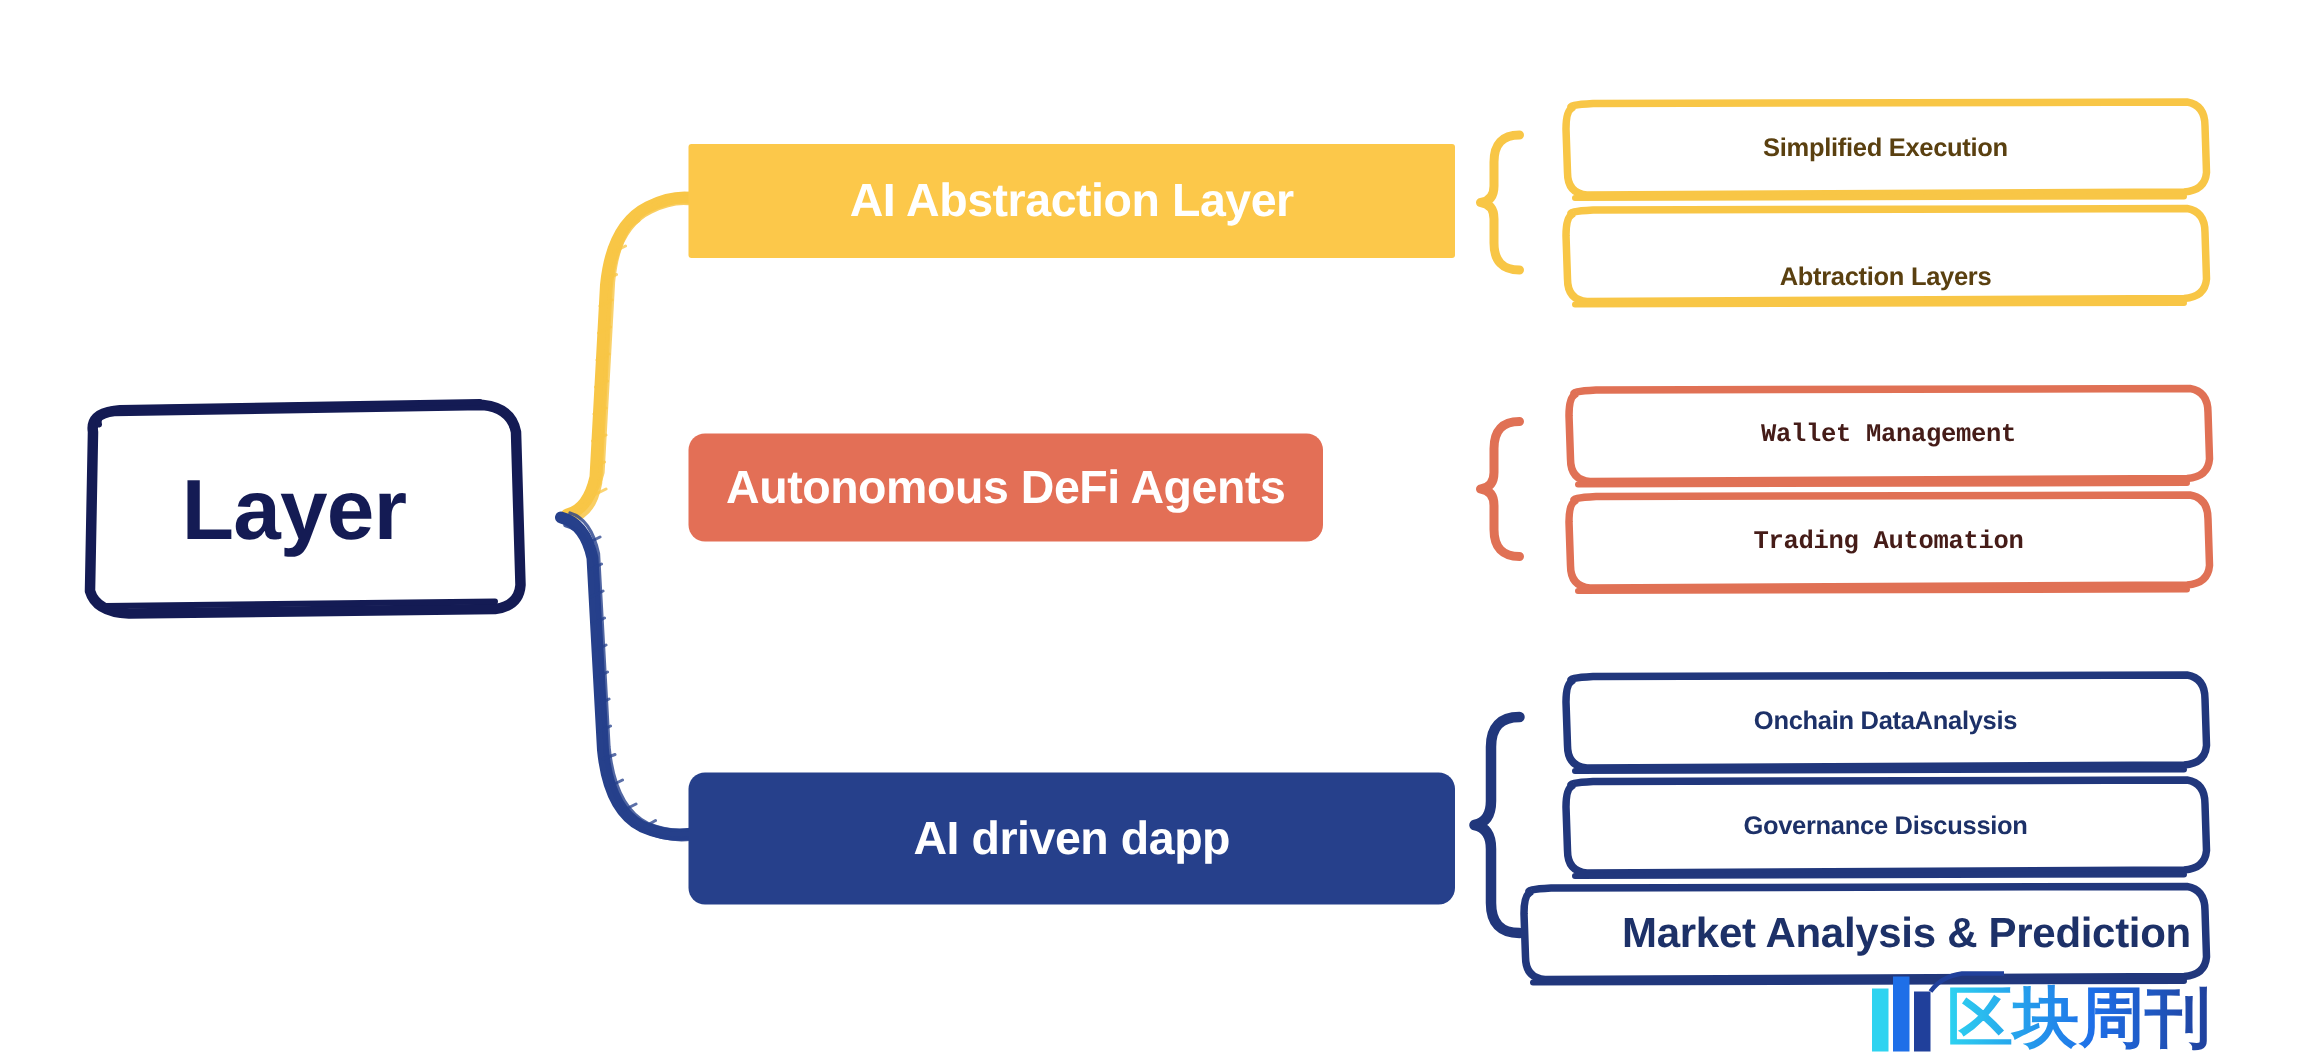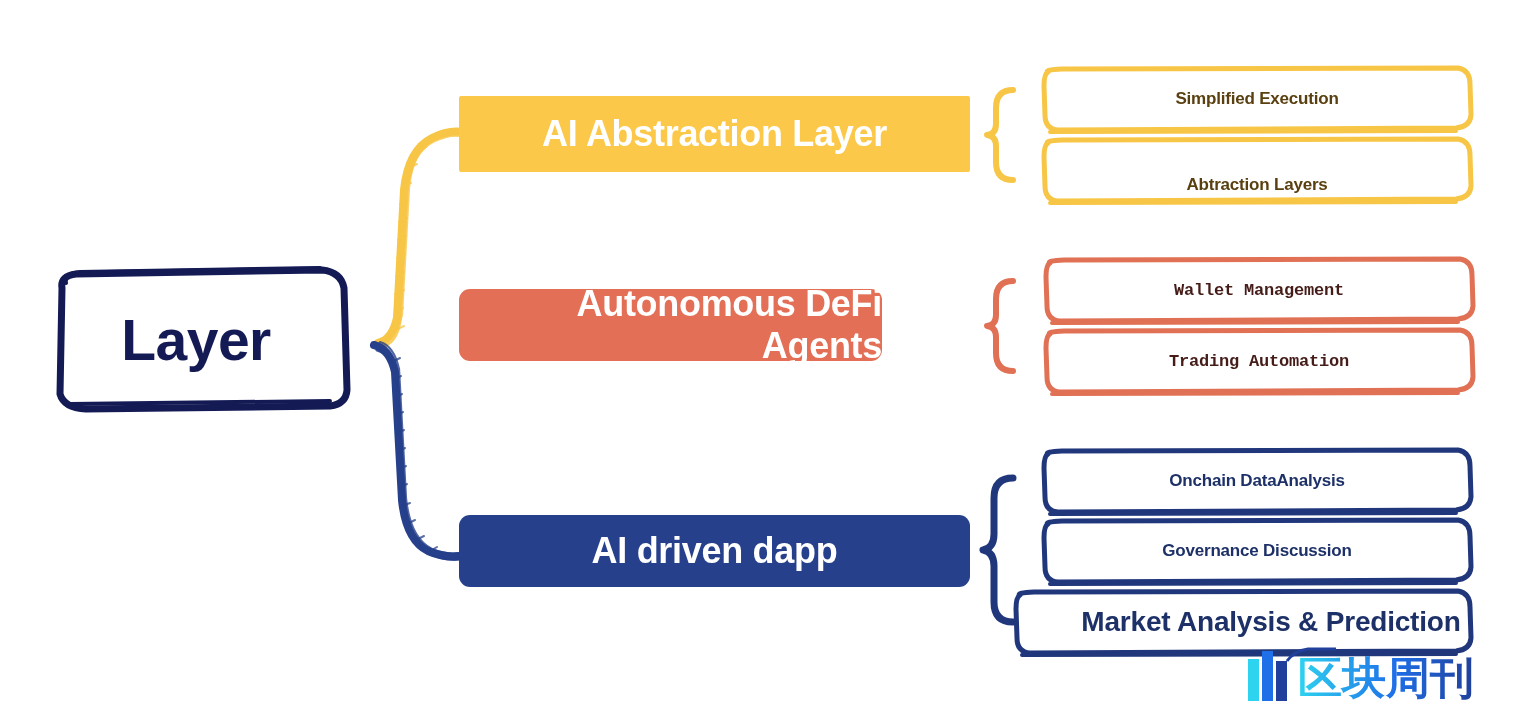--- a/index.html
+++ b/index.html
@@ -44,39 +44,39 @@
     letter-spacing: -0.5px;
     color: #141B54;
     line-height: 1;
   }
 
   
   .layer-box {
     z-index: 2;
     color: #ffffff;
     font-weight: 700;
-    font-size: 36px;
+    font-size: 31px;
     letter-spacing: -0.3px;
   }
   .layer-box-1 {
     left: 459px; top: 96px;
     width: 511px; height: 76px;
     background: #FCC84A;
     border-radius: 2px;
   }
   .layer-box-2 {
     left: 459px; top: 289px;
     width: 423px; height: 72px;
     background: #E36F56;
     border-radius: 11px;
     text-align: right;
   }
   .layer-box-3 {
     left: 459px; top: 515px;
-    width: 511px; height: 72px;
+    width: 511px; height: 88px;
     background: #26408B;
     border-radius: 11px;
   }
 
   
   .leaf-card {
     z-index: 2;
     font-weight: 700;
     font-size: 17px;
     letter-spacing: -0.2px;

